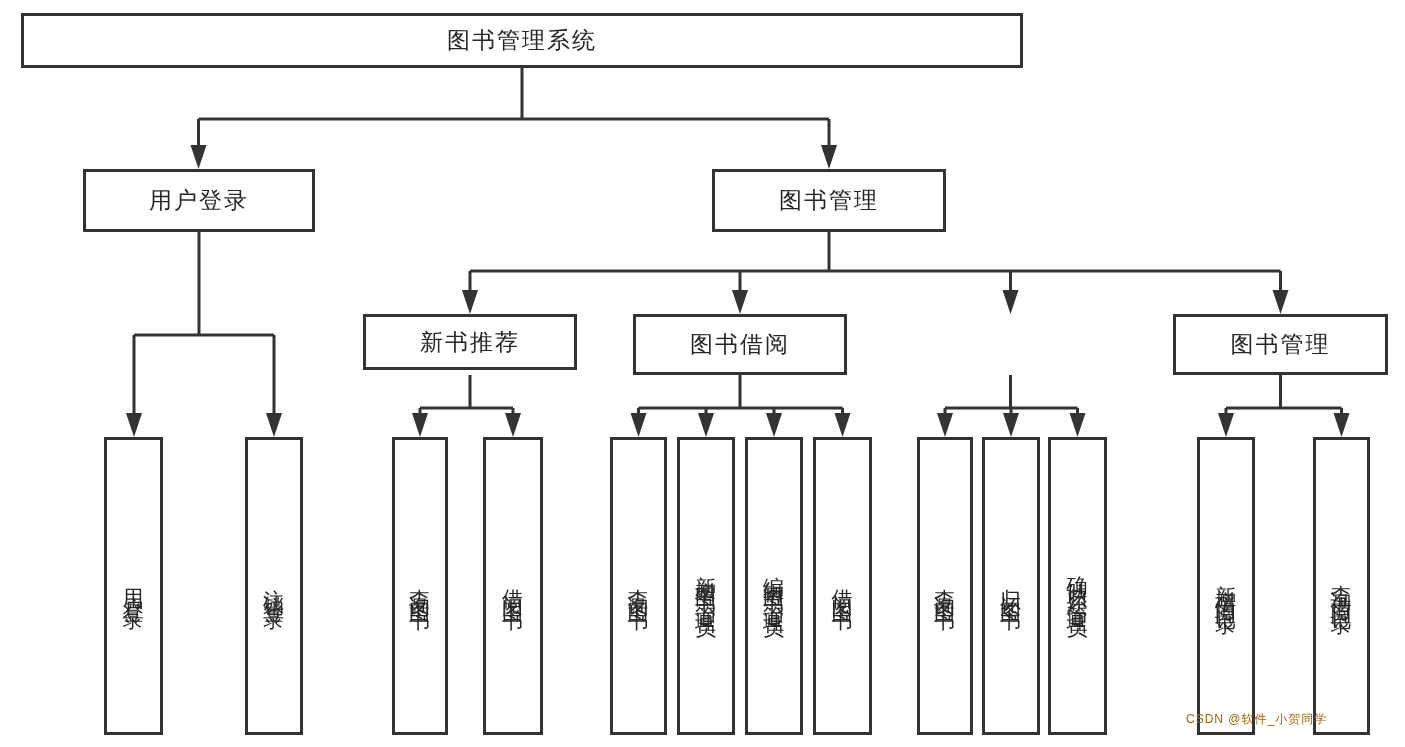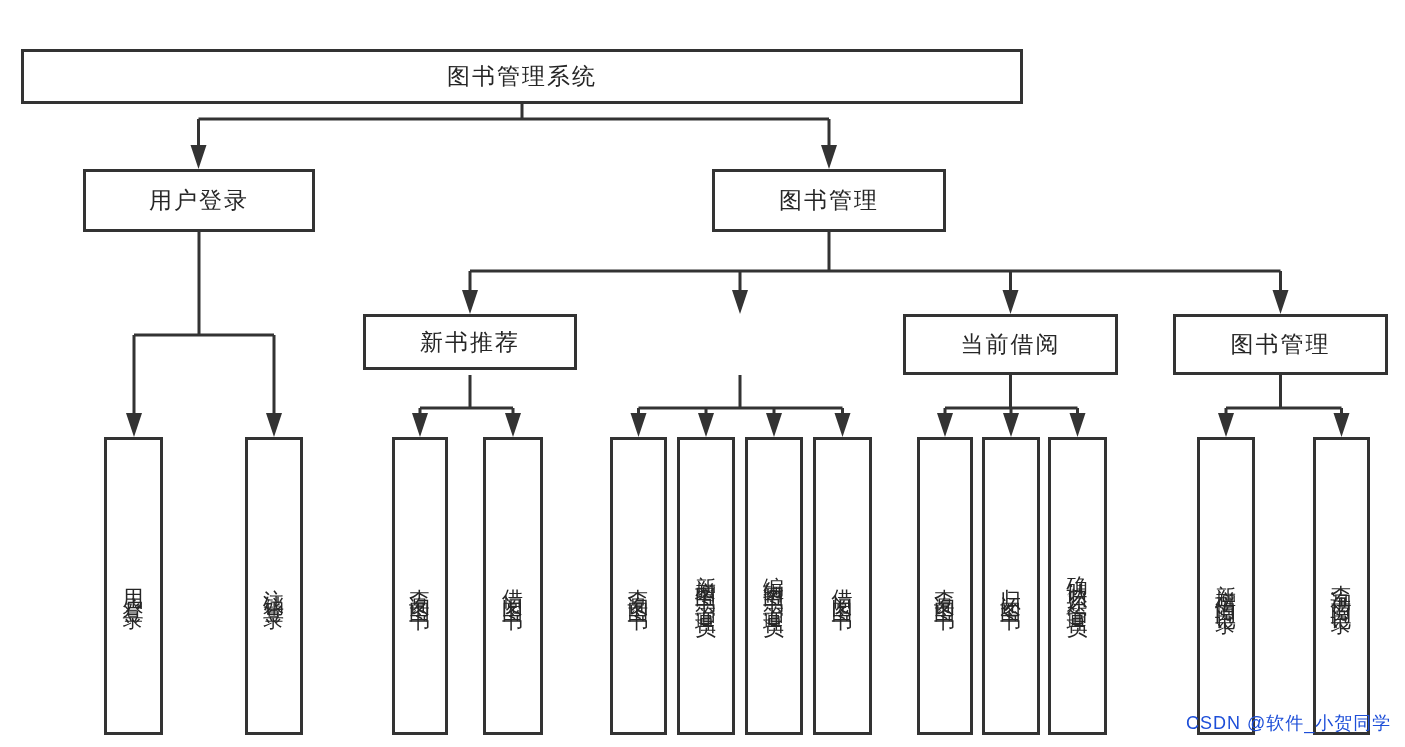--- a/index.html
+++ b/index.html
@@ -52,23 +52,23 @@
     color: #262626;
     z-index: 2;
   }
   .node-v.long {
     letter-spacing: 6px;
   }
   .watermark {
     position: absolute;
     left: 1186px;
     top: 711px;
-    font-size: 18px;
+    font-size: 12px;
     letter-spacing: 1px;
-    color: #1d4ed8;
+    color: #a16207;
     white-space: nowrap;
     z-index: 3;
   }
 </style>
 </head>
 <body>
 
 <div id="canvas">
 
   <svg id="connectors" width="1405" height="747" viewBox="0 0 1405 747">
@@ -95,27 +95,27 @@
       M698 413 L714 413 L706 437 Z
       M766 413 L782 413 L774 437 Z
       M834.5 413 L850.5 413 L842.5 437 Z
       M937 413 L953 413 L945 437 Z
       M1003 413 L1019 413 L1011 437 Z
       M1069.5 413 L1085.5 413 L1077.5 437 Z
       M1218 413 L1234 413 L1226 437 Z
       M1333.5 413 L1349.5 413 L1341.5 437 Z"></path>
   </svg>
 
-  <div class="node-h" style="left:21px; top:13px; width:1002px; height:55px;margin-top:36px;">图书管理系统</div>
+  <div class="node-h" style="left:21px; top:13px; width:1002px; height:55px;">图书管理系统</div>
 
   <div class="node-h" style="left:83px; top:169px; width:232px; height:63px;">用户登录</div>
   <div class="node-h" style="left:712px; top:169px; width:234px; height:63px;">图书管理</div>
 
   <div class="node-h" style="left:363px; top:314px; width:214px; height:56px;">新书推荐</div>
-  <div class="node-h" style="left:903px; top:314px; width:215px; height:61px;">当前借阅</div>
+  <div class="node-h" style="left:633px; top:314px; width:214px; height:61px;">图书借阅</div>
   <div class="node-h" style="left:1173px; top:314px; width:215px; height:61px;">图书管理</div>
 
   <div class="node-v" style="left:104px; width:59px;">用户登录</div>
   <div class="node-v" style="left:245px; width:58px;">注销登录</div>
 
   <div class="node-v" style="left:392px; width:56px;">查询图书</div>
   <div class="node-v" style="left:483px; width:60px;">借阅图书</div>
 
   <div class="node-v" style="left:610px; width:57px;">查询图书</div>
   <div class="node-v long" style="left:677px; width:58px;">新增图书（管理员）</div>

